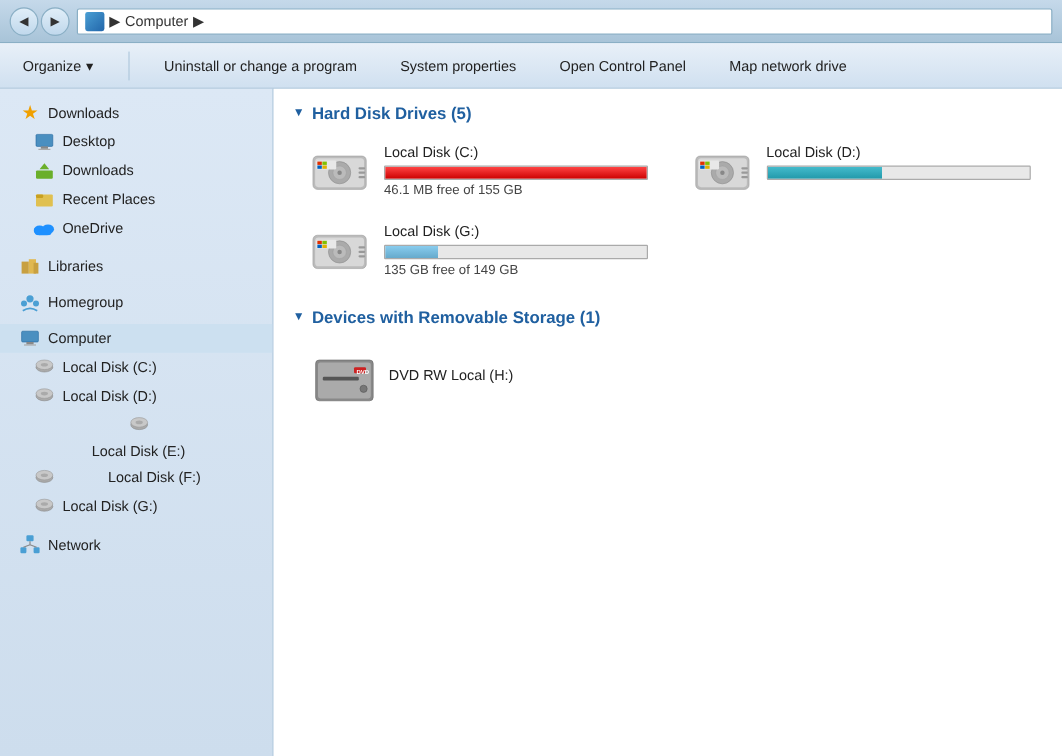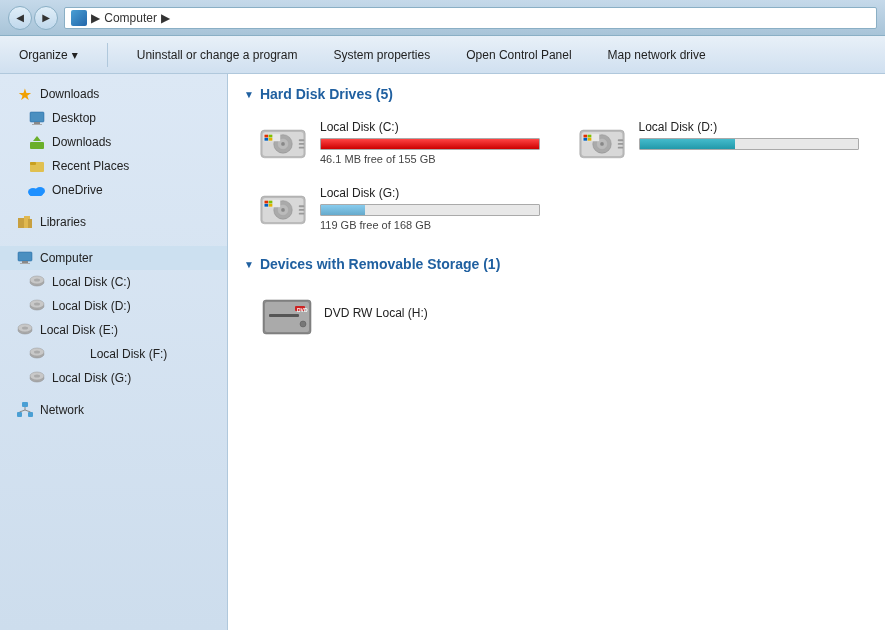--- a/index.html
+++ b/index.html
@@ -303,20 +303,31 @@
             <rect x="2" y="5" width="6" height="10" fill="#c8a040"></rect>
             <rect x="8" y="3" width="6" height="12" fill="#e0b850"></rect>
             <rect x="12" y="6" width="4" height="9" fill="#c8a040"></rect>
           </svg>
       </div>
       <span>Libraries</span>
     </div>
 
     <div style="height:6px"></div>
 
+    <div class="sidebar-item">
+      <div class="item-icon">
+        <svg width="18" height="18" viewBox="0 0 18 18">
+            <circle cx="9" cy="6" r="3" fill="#4a9fd4"></circle>
+            <circle cx="4" cy="10" r="2.5" fill="#4a9fd4"></circle>
+            <circle cx="14" cy="10" r="2.5" fill="#4a9fd4"></circle>
+            <path d="M3 16 Q9 12 15 16" stroke="#4a9fd4" stroke-width="1.5" fill="none"></path>
+          </svg>
+      </div>
+      <span>Homegroup</span>
+    </div>
 
     <div style="height:6px"></div>
 
     <div class="sidebar-item selected">
       <div class="item-icon">
         <svg width="16" height="16" viewBox="0 0 16 16">
             <rect x="1" y="2" width="14" height="9" rx="1" fill="#4a8fc0" stroke="#2266a0" stroke-width="0.5"></rect>
             <rect x="5" y="11" width="6" height="2" fill="#888"></rect>
             <rect x="3" y="13" width="10" height="1" fill="#aaa"></rect>
           </svg>
@@ -338,21 +349,21 @@
         <div class="sidebar-item" style="padding-left: 28px;">
     <div class="item-icon">
       <svg width="16" height="14" viewBox="0 0 16 14">
         <ellipse cx="8" cy="7" rx="7" ry="4" fill="#aaa" stroke="#888" stroke-width="0.5"></ellipse>
         <ellipse cx="8" cy="5" rx="7" ry="4" fill="#c8c8c8" stroke="#999" stroke-width="0.5"></ellipse>
         <ellipse cx="8" cy="5" rx="3" ry="1.5" fill="#aaa"></ellipse>
       </svg>
     </div>
     <span>Local Disk (D:)</span>
   </div>
-        <div class="sidebar-item" style="">
+        <div class="sidebar-item" style=" flex-direction: column;">
     <div class="item-icon">
       <svg width="16" height="14" viewBox="0 0 16 14">
         <ellipse cx="8" cy="7" rx="7" ry="4" fill="#aaa" stroke="#888" stroke-width="0.5"></ellipse>
         <ellipse cx="8" cy="5" rx="7" ry="4" fill="#c8c8c8" stroke="#999" stroke-width="0.5"></ellipse>
         <ellipse cx="8" cy="5" rx="3" ry="1.5" fill="#aaa"></ellipse>
       </svg>
     </div>
     <span>Local Disk (E:)</span>
   </div>
         <div class="sidebar-item" style="padding-left: 28px; gap: 44px;">
@@ -484,21 +495,21 @@
         <rect x="11.5" y="13" width="4" height="3" fill="#80c000"></rect>
         <rect x="7" y="16.5" width="4" height="3" fill="#0060c0"></rect>
         <rect x="11.5" y="16.5" width="4" height="3" fill="#e0b000"></rect>
       </svg>
     </div>
     <div class="drive-info">
       <div class="drive-name">Local Disk (G:)</div>
       <div class="drive-bar-bg">
         <div class="drive-bar-fill bar-blue-light" style="width:20%"></div>
       </div>
-      <div class="drive-free">119 GB free of 168 GB</div>
+      <div class="drive-free">135 GB free of 149 GB</div>
     </div>
   </div>
       </div>
 
     <div class="devices-section">
       <div class="section-header">
         <span class="collapse-arrow">▼</span>
         <span>Devices with Removable Storage (1)</span>
       </div>
       <div class="dvd-item" style="padding-left:16px;">

